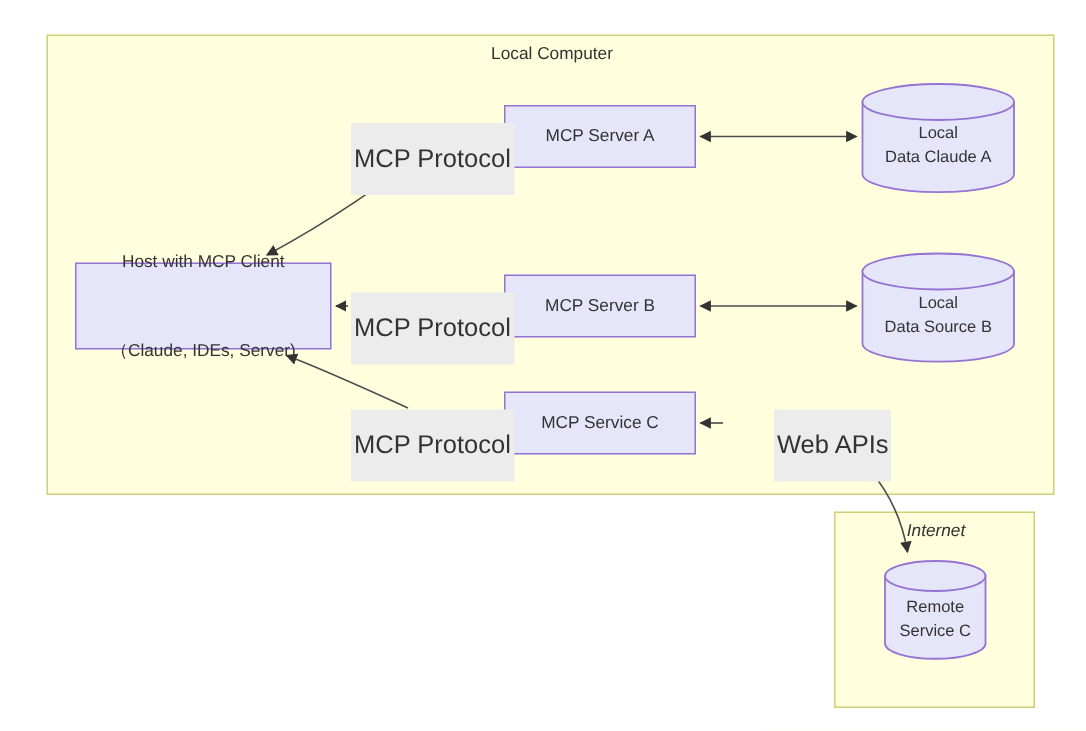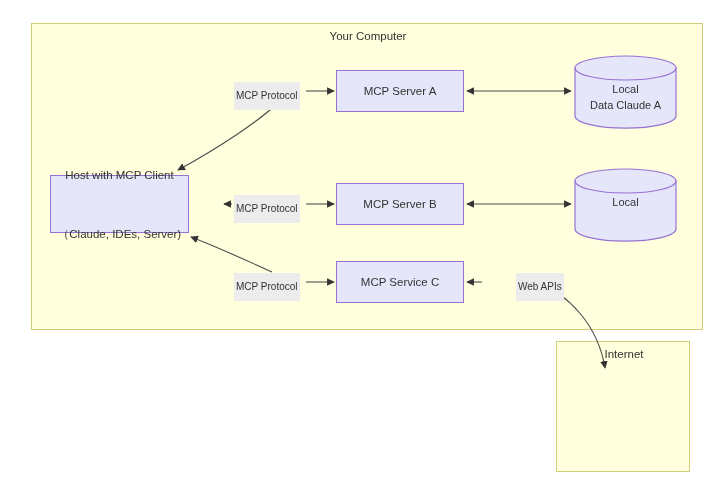--- a/index.html
+++ b/index.html
@@ -53,41 +53,42 @@
   }
   #title-your-computer {
     left: 0;
     top: 6px;
     width: 672px;
   }
   #title-internet {
     left: 0;
     top: 6px;
     width: 134px;
+    font-style: italic;
   }
 
   
   .proc-box {
     position: absolute;
     background: #e6e6fa;
     border: 1px solid #9673d3;
     box-sizing: border-box;
     display: flex;
     flex-direction: column;
     align-items: center;
     justify-content: center;
     font-size: 11.5px;
     color: #333333;
     line-height: 16px;
     white-space: nowrap;
   }
   #box-host {
     left: 50px;
     top: 175px;
-    width: 139px;
+    width: 171px;
     height: 58px;
     gap: 43px;
   }
   #box-server-a {
     left: 336px;
     top: 70px;
     width: 128px;
     height: 42px;
   }
   #box-server-b {
@@ -142,23 +143,23 @@
     height: 67px;
   }
   #cyl-source-a .cyl-label,
   #cyl-source-b .cyl-label { top: 26px; }
   #cyl-remote-c .cyl-label { top: 24px; }
 
   
   .edge-label {
     position: absolute;
     background: #ececec;
-    font-size: 10px;
-    color: #333333;
-    padding: 7px 2px;
+    font-size: 17px;
+    color: #333333;
+    padding: 17px 2px;
     white-space: nowrap;
     line-height: 14px;
   }
   #label-mcp-a { left: 234px; top: 82px; }
   #label-mcp-b { left: 234px; top: 195px; }
   #label-mcp-c { left: 234px; top: 273px; }
   #label-web-apis { left: 484px; top: 273px; margin-left: 32px; }
 
   
   #connectors {
@@ -174,21 +175,21 @@
     stroke: #4d4d4d;
     stroke-width: 1.1;
   }
 </style>
 </head>
 <body>
 
 <div id="diagram-root">
 
   <div class="group-box" id="group-your-computer">
-    <div class="group-title" id="title-your-computer">Your Computer</div>
+    <div class="group-title" id="title-your-computer">Local Computer</div>
   </div>
 
   <div class="group-box" id="group-internet">
     <div class="group-title" id="title-internet">Internet</div>
   </div>
 
   <svg id="connectors" viewBox="0 0 724 487" width="724" height="487">
     <defs>
       <marker id="arrow-end" viewBox="0 0 10 10" refX="9" refY="5" markerWidth="7" markerHeight="7" orient="auto-start-reverse">
         <path d="M 0 0 L 10 5 L 0 10 z" fill="#333333"></path>
@@ -244,22 +245,31 @@
     <div class="cyl-label">Local</div>
     <div class="cyl-label" style="top:42px">Data Claude A</div>
   </div>
 
   <div class="cylinder" id="cyl-source-b">
     <svg width="103" height="74" viewBox="0 0 103 74">
       <path d="M 1 13 L 1 61 A 50 12 0 0 0 102 61 L 102 13 Z" fill="#e6e6fa" stroke="#9673d3" stroke-width="1.2"></path>
       <ellipse cx="51.5" cy="13" rx="50.5" ry="12" fill="#e6e6fa" stroke="#9673d3" stroke-width="1.2"></ellipse>
     </svg>
     <div class="cyl-label">Local</div>
-  </div>
-
+    <div class="cyl-label" style="top:42px">Data Source B</div>
+  </div>
+
+  <div class="cylinder" id="cyl-remote-c">
+    <svg width="69" height="67" viewBox="0 0 69 67">
+      <path d="M 1 11 L 1 56 A 33 10 0 0 0 68 56 L 68 11 Z" fill="#e6e6fa" stroke="#9673d3" stroke-width="1.2"></path>
+      <ellipse cx="34.5" cy="11" rx="33.5" ry="10" fill="#e6e6fa" stroke="#9673d3" stroke-width="1.2"></ellipse>
+    </svg>
+    <div class="cyl-label">Remote</div>
+    <div class="cyl-label" style="top:40px">Service C</div>
+  </div>
 
   <div class="edge-label" id="label-mcp-a">MCP Protocol</div>
 
   <div class="edge-label" id="label-mcp-b">MCP Protocol</div>
 
   <div class="edge-label" id="label-mcp-c">MCP Protocol</div>
 
   <div class="edge-label" id="label-web-apis">Web APIs</div>
 
 </div>

